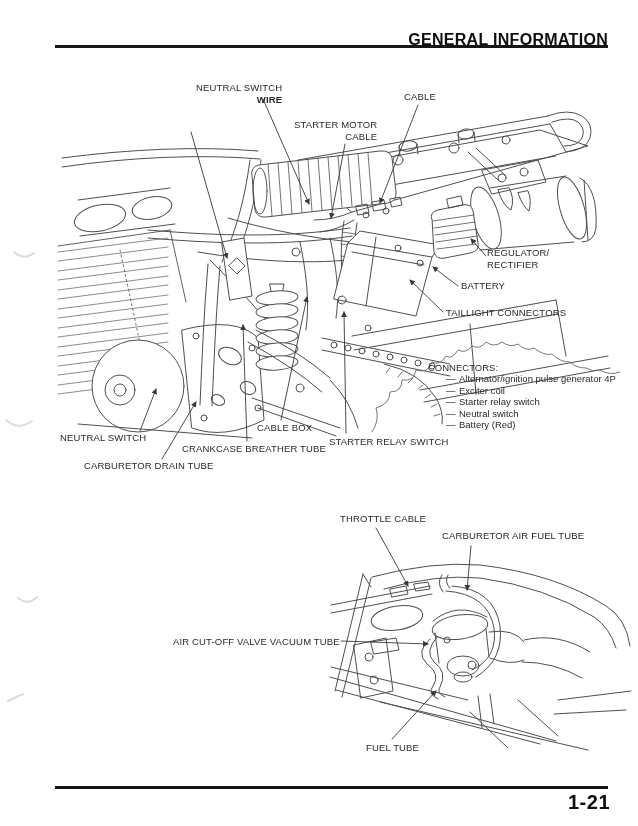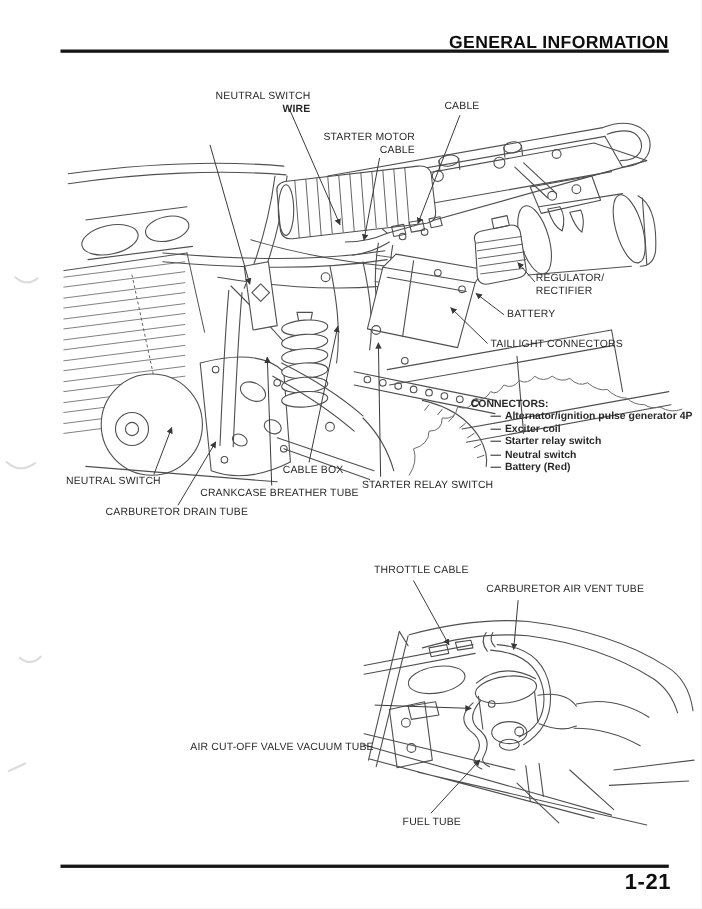--- a/index.html
+++ b/index.html
@@ -17,21 +17,21 @@
   .ftr-rule { position:absolute; left:55px; width:553px; top:786px; height:3px; background:#161616; }
   .page-num {
     position:absolute; top:791px; right:28px;
     font-size:20px; font-weight:bold; letter-spacing:.5px; color:#0e0e0e;text-align:center;
   }
   .lbl {
     position:absolute; font-size:9.5px; line-height:12px;
     letter-spacing:.15px; color:#292929; white-space:nowrap;
   }
   .lbl .b { font-weight:bold;text-align:right; }
-  .connectors { position:absolute; left:428px; top:362px; font-size:9.5px; line-height:11.4px; color:#292929;font-weight:bold; }
+  .connectors { position:absolute; left:428px; top:362px; font-size:9.5px; line-height:11.4px; color:#292929; }
   .connectors .c-title { white-space:nowrap; }
   .connectors .c-item { white-space:nowrap;margin-left:18px; }
   .connectors .c-item .dash { display:inline-block; width:13px; }
 </style>
 </head>
 <body>
 
 <div class="page">
 
   <svg class="art" viewBox="0 0 638 826" fill="none" stroke="#4f4f4f" stroke-width="1" stroke-linecap="round" stroke-linejoin="round">
@@ -257,20 +257,20 @@
     <div class="c-item"><span class="dash">—</span><span>Exciter coil</span></div>
     <div class="c-item"><span class="dash">—</span><span>Starter relay switch</span></div>
     <div class="c-item"><span class="dash">—</span><span>Neutral switch</span></div>
     <div class="c-item"><span class="dash">—</span><span>Battery (Red)</span></div>
   </div>
 
   <div class="lbl" style="left:60px; top:432px;">NEUTRAL SWITCH</div>
   <div class="lbl" style="left:257px; top:422px;">CABLE BOX</div>
   <div class="lbl" style="left:329px; top:436px;">STARTER RELAY SWITCH</div>
   <div class="lbl" style="left:182px; top:443px;">CRANKCASE BREATHER TUBE</div>
-  <div class="lbl" style="left:96px; top:460px;">CARBURETOR DRAIN TUBE</div>
+  <div class="lbl" style="left:84px; top:460px;">CARBURETOR DRAIN TUBE</div>
 
   <div class="lbl" style="left:340px; top:513px;">THROTTLE CABLE</div>
-  <div class="lbl" style="left:442px; top:530px;">CARBURETOR AIR VENT TUBE</div>
-  <div class="lbl" style="left:173px; top:674px;">AIR CUT-OFF VALVE VACUUM TUBE</div>
+  <div class="lbl" style="left:442px; top:530px;">CARBURETOR AIR FUEL TUBE</div>
+  <div class="lbl" style="left:173px; top:636px;">AIR CUT-OFF VALVE VACUUM TUBE</div>
   <div class="lbl" style="left:366px; top:742px;">FUEL TUBE</div>
 
 </div>
 
 </body></html>

